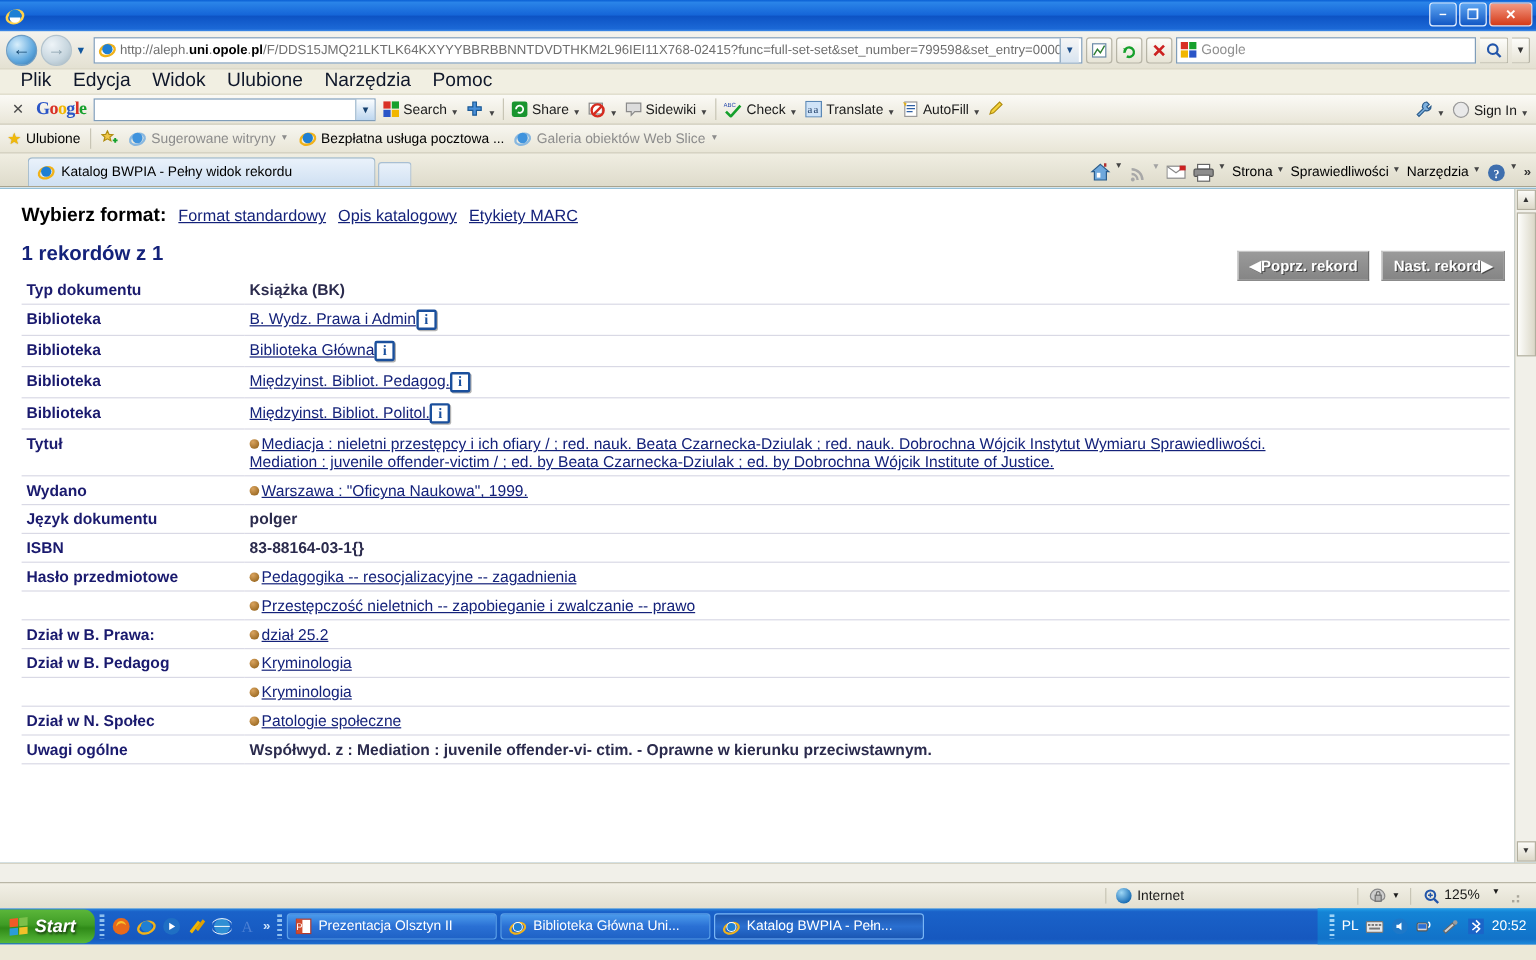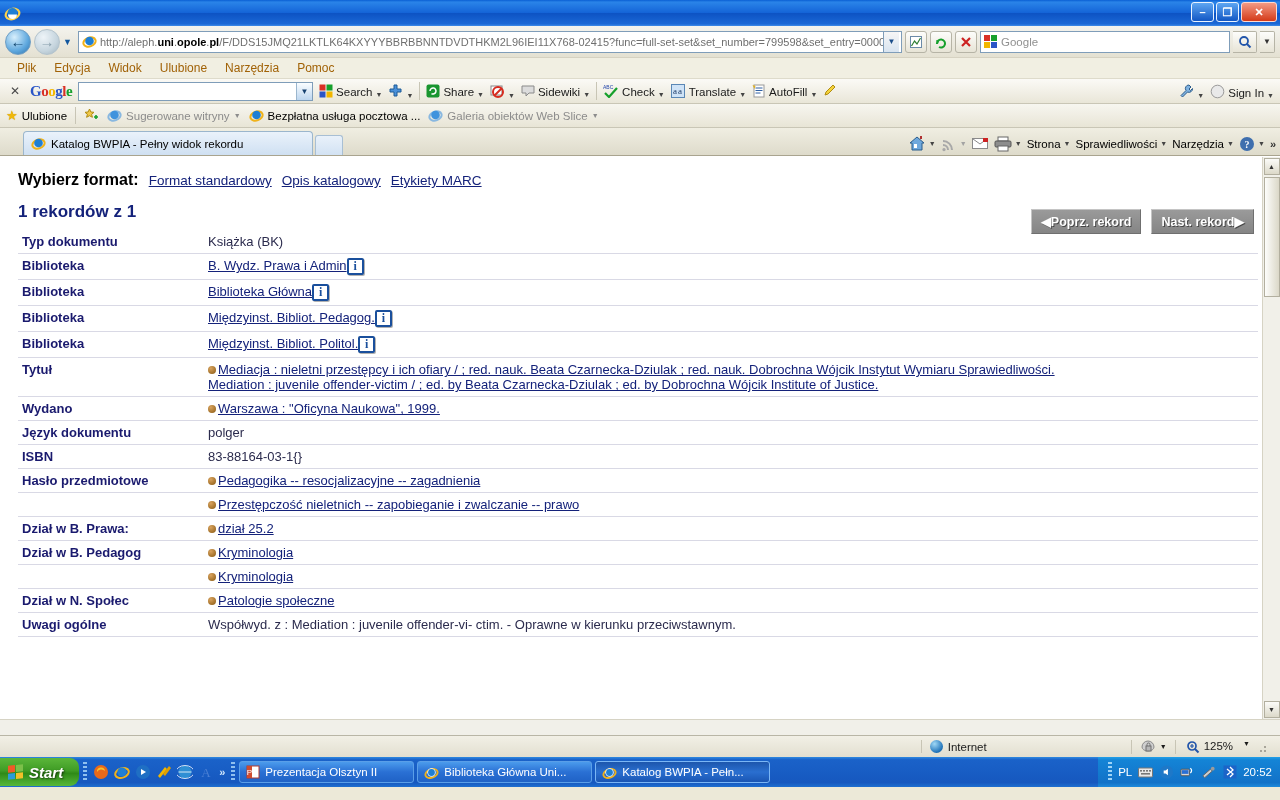--- a/index.html
+++ b/index.html
@@ -80,21 +80,21 @@
     width:15px;height:22px;border:1px solid #b6b4a6;border-left:0;border-radius:0 2px 2px 0;
     background:linear-gradient(to bottom,#fdfdfb,#e7e4d6);
     display:flex;align-items:center;justify-content:center;color:#333;font-size:8px;flex:0 0 auto;
   }
 
   
   .menubar{
     height:20px; background:#f1efe2; display:flex; align-items:center;
     padding-left:8px; gap:0;
   }
-  .menubar span{ padding:0 9px; font-size:12px; color:#a16207; }
+  .menubar span{ padding:0 9px; font-size:16px; color:#0f172a; }
 
   
   .gbar{
     height:26px; background:linear-gradient(to bottom,#fbfaf6,#e9e6d8);
     display:flex; align-items:center; padding:0 6px; gap:6px;
     border-top:1px solid #dedbcb; border-bottom:1px solid #c9c6b6;
   }
   .gclose{ color:#4a4a4a; font-size:12px; padding:0 4px; }
   .glogo{ font-size:15px; font-weight:bold; letter-spacing:-.5px; font-family:"Liberation Serif",serif;}
   .glogo .b{color:#2a55c7;} .glogo .r{color:#d93025;} .glogo .y{color:#f2b600;} .glogo .g{color:#16a02c;}
@@ -132,21 +132,21 @@
   .tab{
     height:24px;min-width:290px;background:linear-gradient(to bottom,#eaf2fb,#cfe0f2);
     border:1px solid #9bb6cd;border-bottom:0;border-radius:4px 4px 0 0;
     display:flex;align-items:center;gap:5px;padding:0 10px 0 7px;font-size:11.5px;color:#000;
   }
   .newtab{
     height:20px;width:28px;margin-left:2px;background:linear-gradient(to bottom,#e9f1fa,#d2e2f3);
     border:1px solid #a8bfd4;border-bottom:0;border-radius:3px 3px 0 0;
   }
   .cmdbar{ position:absolute; right:4px; bottom:3px; display:flex; align-items:center; gap:5px;}
-  .cmditem{ display:flex;align-items:center;gap:3px;font-size:11.5px;color:#000;white-space:nowrap;}
+  .cmditem{ display:flex;align-items:flex-start;gap:3px;font-size:11.5px;color:#000;white-space:nowrap;}
   .cmditem .car{font-size:7px;color:#444;}
   .chev{ font-size:11px;color:#333;font-weight:bold;}
 
   
   .viewport{
     position:relative; height:579px; background:#0369a1;
     border-top:1px solid #fff; overflow:hidden;
   }
   .page{
     position:absolute; left:0; top:0; right:18px; bottom:16px;
@@ -164,21 +164,21 @@
     color:#fff;font-weight:bold;font-size:12.5px;padding:4px 9px;
     border:1px solid #6f6f6f; border-top-color:#c4c4c4; border-left-color:#c4c4c4;
     text-shadow:1px 1px 0 rgba(0,0,0,.5); white-space:nowrap;
   }
   table.rec{ border-collapse:collapse; width:1240px; margin-top:4px;}
   table.rec td{ padding:4px 6px 4px 4px; vertical-align:top; font-size:13px; color:#1a1a6e;}
   table.rec tr { border-bottom:1px solid #d9d9e5; }
   td.k{ width:186px; font-weight:bold; color:#111150; font-size:13.5px; padding-left:2px;}
   td.v{ color:#1a1a6e; }
   td.v a{ color:#14227a; text-decoration:underline;}
-  .plain{ color:#2b2b4d; }
+  .plain{ color:#2b2b4d;font-weight:bold; }
   .bullet{
     display:inline-block;width:8px;height:8px;border-radius:50%;
     background:radial-gradient(circle at 35% 30%,#d9a35e,#8a5a12);
     margin-right:2px; vertical-align:middle; position:relative; top:-1px;
   }
   .infoicon{
     display:inline-block; width:17px;height:17px;
     background:#fff;border:2px solid #1a4f9c;border-radius:2px;
     color:#1a4f9c;font-weight:bold;font-size:12px;line-height:13px;
     text-align:center; vertical-align:middle; margin-left:0px;

